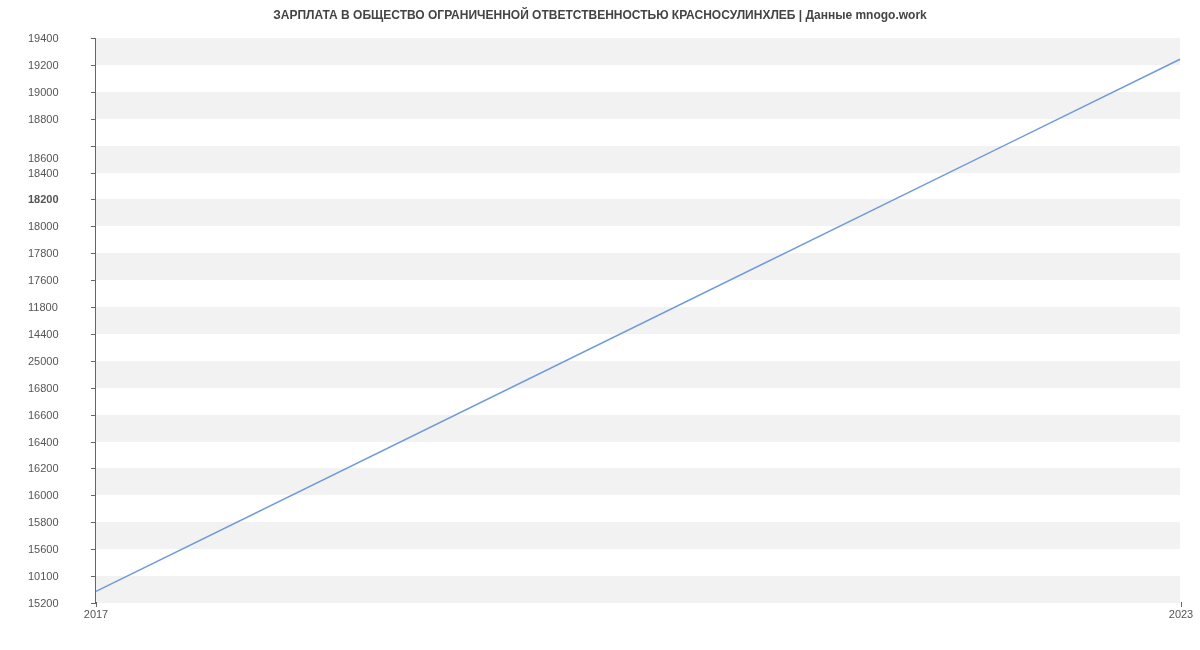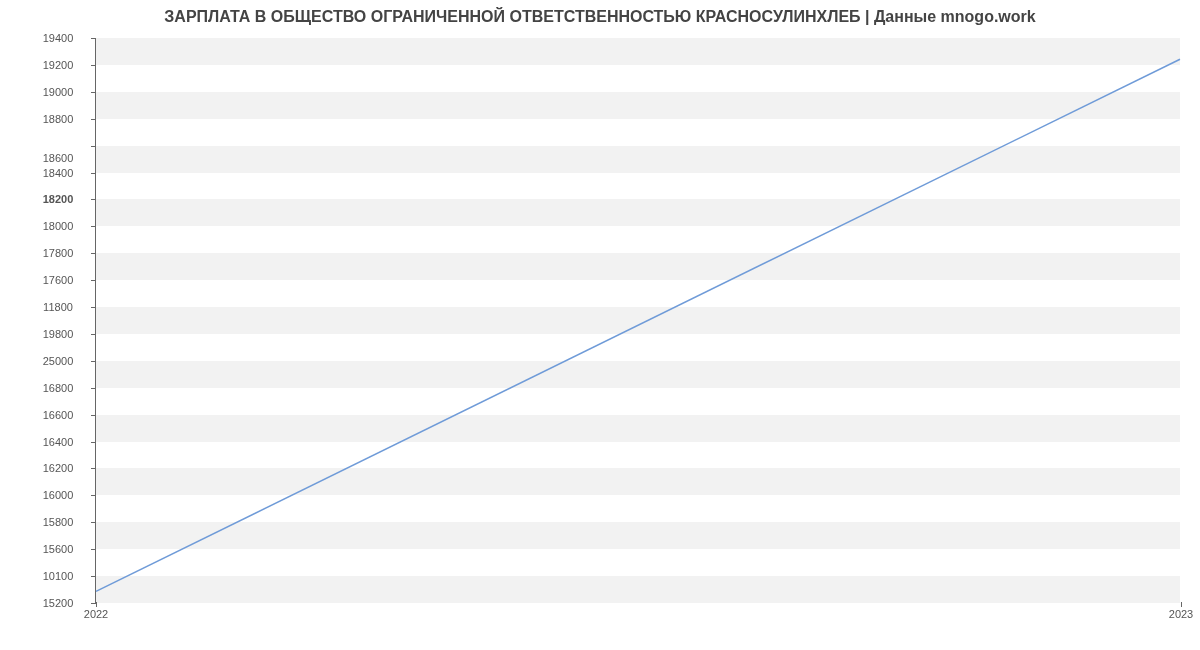--- a/index.html
+++ b/index.html
@@ -16,21 +16,21 @@
     position: relative;
     width: 1200px;
     height: 650px;
   }
   .title {
     position: absolute;
     top: 8px;
     left: 0;
     width: 1200px;
     text-align: center;
-    font-size: 16px;
+    font-size: 12px;
     font-weight: 600;
     color: #444;
   }
   .plot {
     position: absolute;
     left: 95px;
     top: 38px;
     width: 1085px;  
     height: 565px;  
     border-left: 1px solid #666;
@@ -40,21 +40,21 @@
   .band {
     position: absolute;
     left: 0;
     width: 100%;
     background: #f2f2f2;
   }
   .y-tick-label {
     position: absolute;
     right: 1112px; 
     width: 60px;
-    text-align: center;
+    text-align: left;
     font-size: 11px;
     color: #555;
     transform: translateY(-50%);
   }
   .y-tick-mark {
     position: absolute;
     left: -5px;
     width: 5px;
     height: 1px;
     background: #666;
@@ -122,36 +122,36 @@
       <div class="y-tick-mark" style="top: 242.143px;"></div>
       <div class="y-tick-mark" style="top: 215.238px;"></div>
       <div class="y-tick-mark" style="top: 188.333px;"></div>
       <div class="y-tick-mark" style="top: 161.429px;"></div>
       <div class="y-tick-mark" style="top: 134.524px;"></div>
       <div class="y-tick-mark" style="top: 107.619px;"></div>
       <div class="y-tick-mark" style="top: 80.7143px;"></div>
       <div class="y-tick-mark" style="top: 53.8095px;"></div>
       <div class="y-tick-mark" style="top: 26.9048px;"></div>
       <div class="y-tick-mark" style="top: 0px;"></div>
-      <div class="x-tick-label" style="left: 0px;">2022</div>
+      <div class="x-tick-label" style="left: 0px;">2017</div>
       <div class="x-tick-mark" style="left: 0px;"></div>
       <div class="x-tick-label" style="left: 1085px;">2023</div>
       <div class="x-tick-mark" style="left: 1085px;"></div>
     </div>
 <div class="y-tick-label" style="top: 603px;">15200</div>
     <div class="y-tick-label" style="top: 576.095px;">10100</div>
     <div class="y-tick-label" style="top: 549.19px;">15600</div>
     <div class="y-tick-label" style="top: 522.286px;">15800</div>
     <div class="y-tick-label" style="top: 495.381px;">16000</div>
     <div class="y-tick-label" style="top: 468.476px;">16200</div>
     <div class="y-tick-label" style="top: 441.571px;">16400</div>
     <div class="y-tick-label" style="top: 414.667px;">16600</div>
     <div class="y-tick-label" style="top: 388px;">16800</div>
     <div class="y-tick-label" style="top: 360.857px;">25000</div>
-    <div class="y-tick-label" style="top: 333.952px;">19800</div>
+    <div class="y-tick-label" style="top: 333.952px;">14400</div>
     <div class="y-tick-label" style="top: 307.048px;">11800</div>
     <div class="y-tick-label" style="top: 280.143px;">17600</div>
     <div class="y-tick-label" style="top: 253.238px;">17800</div>
     <div class="y-tick-label" style="top: 226.333px;">18000</div>
     <div class="y-tick-label" style="top: 199.429px; font-weight: bold;">18200</div>
     <div class="y-tick-label" style="top: 172.524px;">18400</div>
     <div class="y-tick-label" style="top: 145.619px; margin-top: 12px;">18600</div>
     <div class="y-tick-label" style="top: 118.714px;">18800</div>
     <div class="y-tick-label" style="top: 91.8095px;">19000</div>
     <div class="y-tick-label" style="top: 64.9048px;">19200</div>

